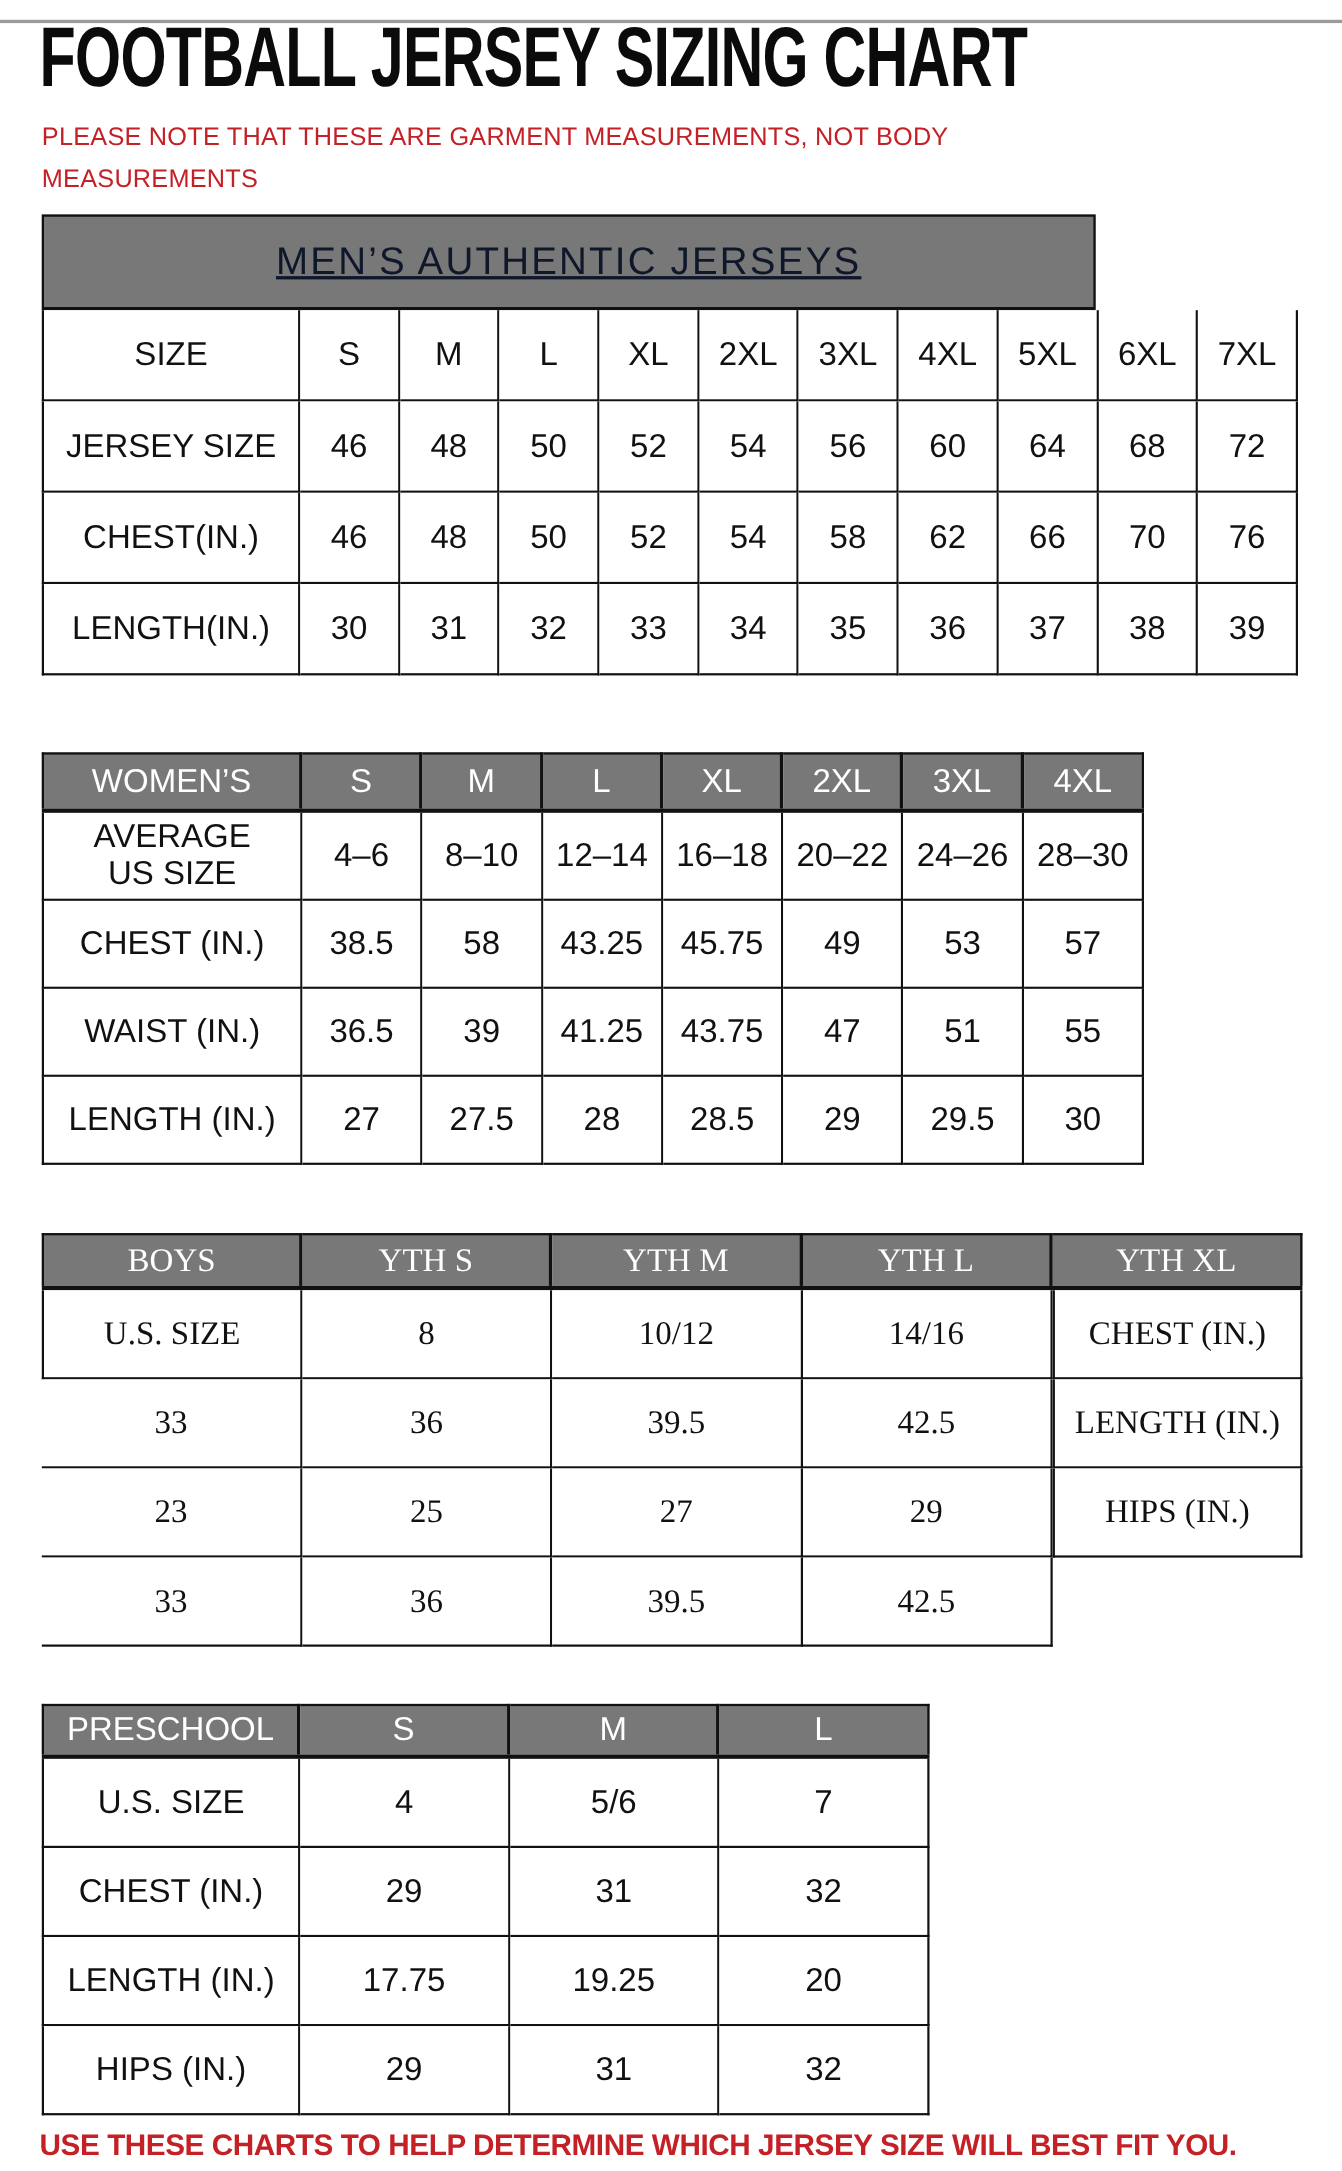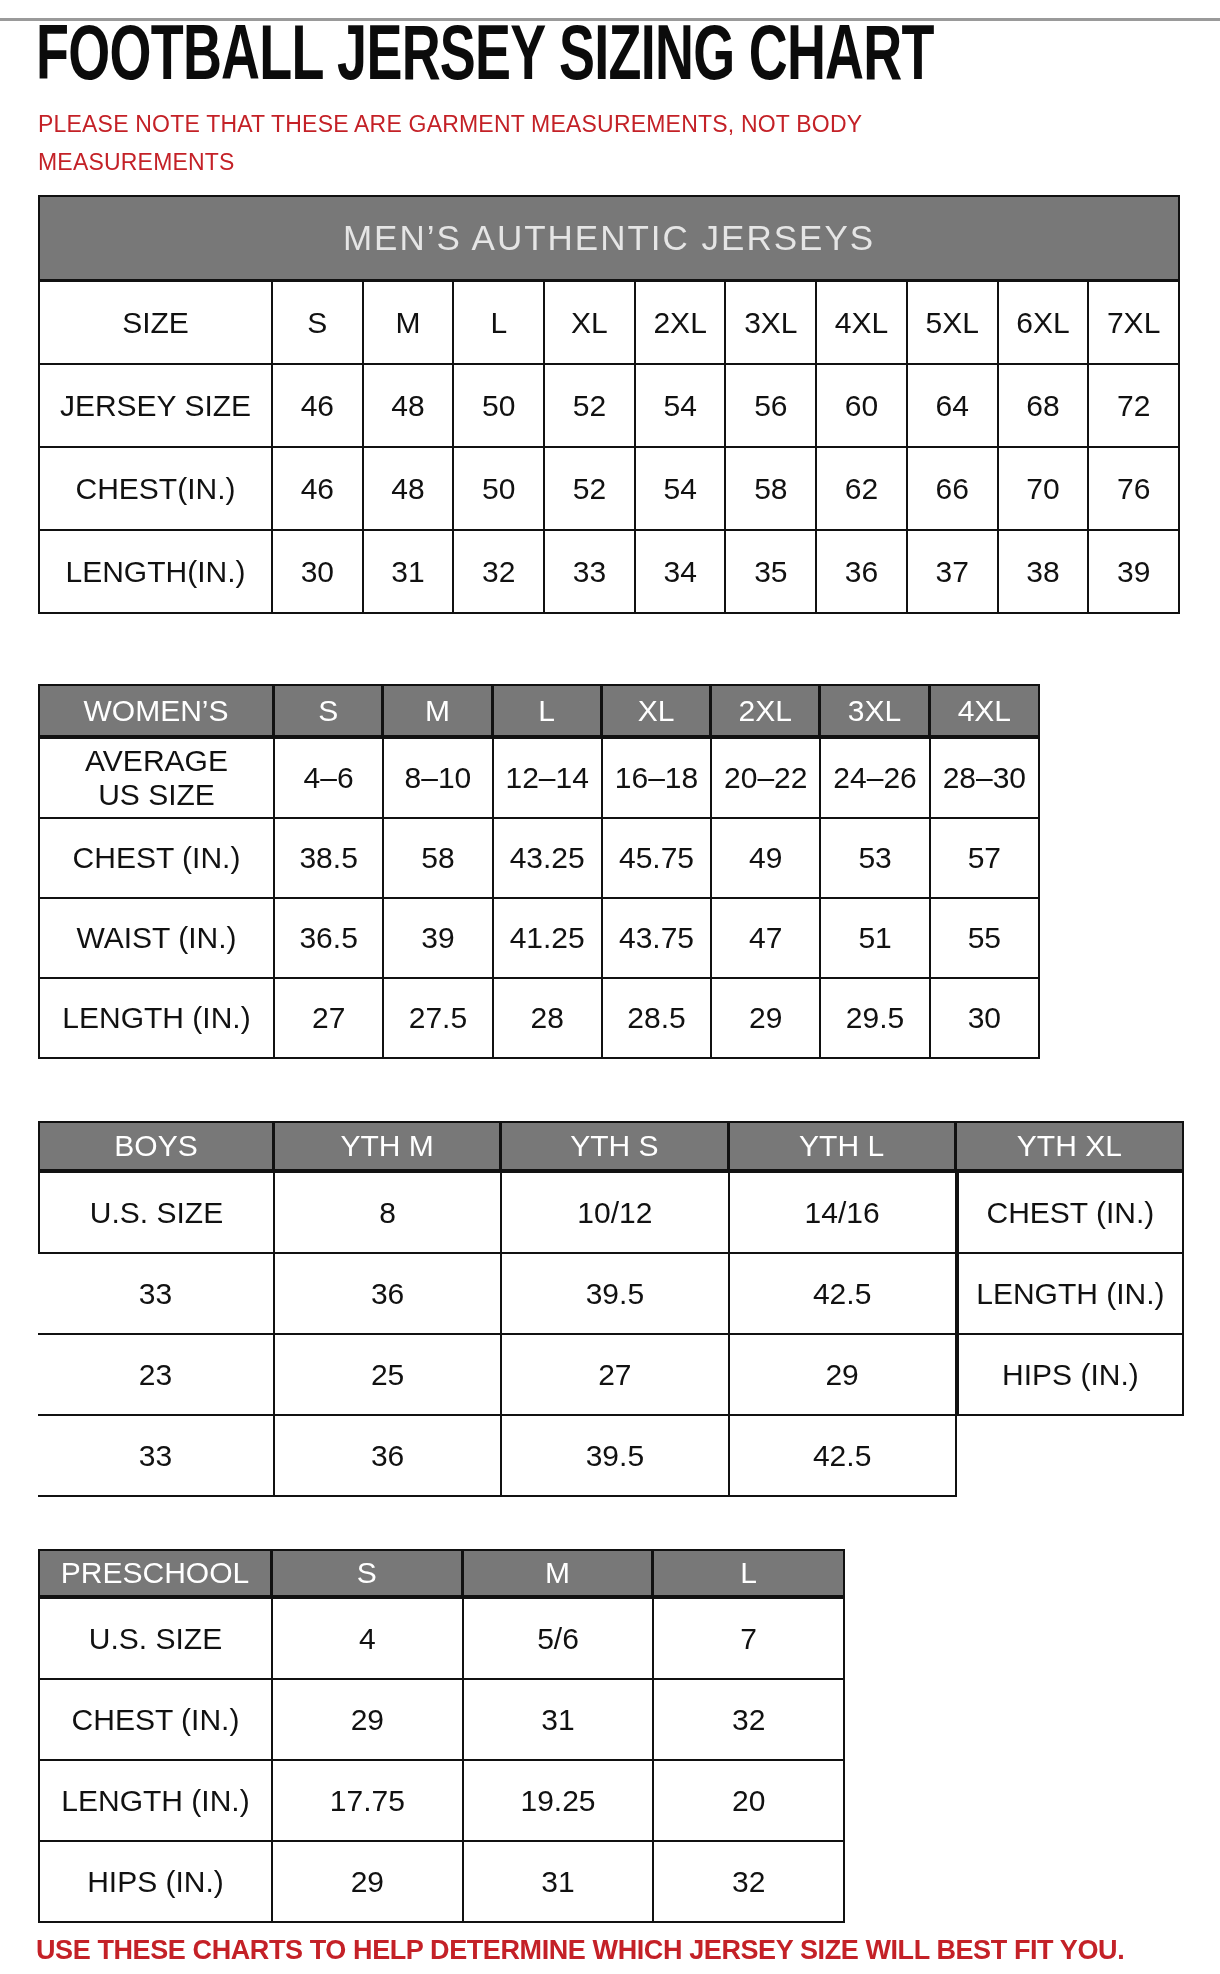--- a/index.html
+++ b/index.html
@@ -21,32 +21,32 @@
     color:var(--accent-red,#c42127);
   }
   .footer{
     margin:12px 0 0 -2px;white-space:nowrap;
     font-size:27px;line-height:30px;font-weight:700;letter-spacing:-.4px;
     color:var(--accent-red,#c42127);
   }
 
   .tbl{box-sizing:border-box;}
   .banner{
-    box-sizing:border-box;width:1142px;height:87px;
+    box-sizing:border-box;width:958px;height:87px;
     background:var(--header-gray,#787878);
     border:2px solid var(--border-black,#111);border-bottom-width:3px;
     display:flex;align-items:center;justify-content:center;
-    color:#e5e5e5;font-size:35px;letter-spacing:2px;
+    color:#0f172a;font-size:35px;letter-spacing:2px;text-decoration:underline;
   }
   .grid{display:grid;box-sizing:border-box;}
   .grid > div{box-sizing:border-box;}
 
   .mens-grid{width:1142px;grid-template-columns:235px repeat(10,1fr);grid-auto-rows:83px;}
   .womens-grid{width:1002px;grid-template-columns:237px repeat(7,1fr);grid-template-rows:83px 4px repeat(4,80px);}
-  .boys-grid{width:1146px;grid-template-columns:237px repeat(4,1fr);grid-template-rows:80px 4px repeat(4,81px);}
+  .boys-grid{width:1146px;grid-template-columns:237px repeat(4,1fr);grid-template-rows:80px 4px repeat(4,81px);font-family:Liberation Serif, serif;}
   .pre-grid{width:807px;grid-template-columns:235px repeat(3,1fr);grid-template-rows:78px 4px repeat(4,81px);}
 
   .c{
     display:flex;align-items:center;justify-content:center;text-align:center;
     font-size:30px;line-height:34px;background:#fff;
     border-right:2px solid var(--border-black,#111);
     border-bottom:2px solid var(--border-black,#111);
     padding:0 6px;
   }
   .c.f{border-left:2px solid var(--border-black,#111);}
@@ -176,22 +176,22 @@
       <div class="c">28.5</div>
       <div class="c">29</div>
       <div class="c">29.5</div>
       <div class="c">30</div>
     </div>
   </section>
 
   <section class="tbl m-boys">
     <div class="grid boys-grid">
       <div class="hc f">BOYS</div>
+      <div class="hc">YTH S</div>
       <div class="hc">YTH M</div>
-      <div class="hc">YTH S</div>
       <div class="hc">YTH L</div>
       <div class="hc l">YTH XL</div>
       <div class="sep"></div>
 
       <div class="c f">U.S. SIZE</div>
       <div class="c">8</div>
       <div class="c">10/12</div>
       <div class="c">14/16</div>
 
       <div class="c f">CHEST (IN.)</div>

